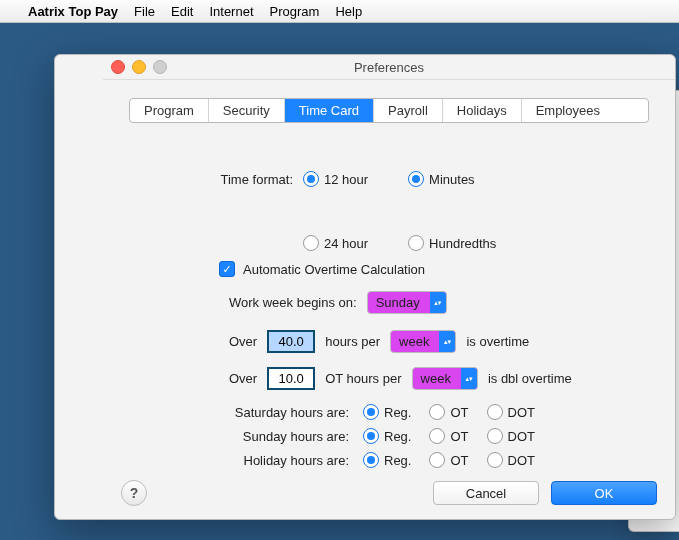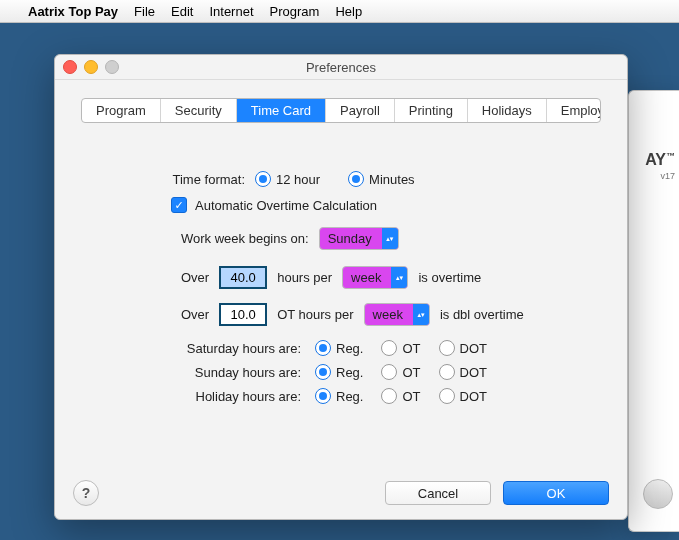--- a/index.html
+++ b/index.html
@@ -9,39 +9,39 @@
   .menubar .apple{font-size:14px;}
   .menubar .item{font-size:13px;color:#000;cursor:default;}
   .menubar .app{font-weight:600;}
   
   .bgwin{position:absolute;right:0;top:90px;bottom:8px;width:50px;background:#fff;border:1px solid #c8c8c8;border-right:none;border-radius:6px 0 0 6px;box-shadow:0 4px 20px rgba(0,0,0,.2);}
   .bgwin .title{position:absolute;top:60px;right:4px;font-weight:700;color:#404040;font-size:16px;}
   .bgwin .tm{font-size:9px;position:relative;top:-6px;}
   .bgwin .ver{font-size:9px;color:#777;position:absolute;top:80px;right:4px;}
   .bgwin .circle{position:absolute;bottom:22px;right:6px;width:28px;height:28px;border-radius:50%;background:linear-gradient(#eee,#ccc);border:1px solid #bbb;}
   
-  .prefs{position:absolute;left:54px;top:54px;width:572px;height:464px;background:#f3f3f3;border:1px solid #b8b8b8;border-radius:6px;box-shadow:0 12px 40px rgba(0,0,0,.35);}
+  .prefs{position:absolute;left:54px;top:54px;width:572px;height:464px;background:#f3f3f3;border:1px solid #b8b8b8;border-radius:6px;box-shadow:0 12px 40px rgba(0,0,0,.35);padding-left:48px;}
   .titlebar{height:24px;display:flex;align-items:center;justify-content:center;position:relative;border-bottom:1px solid #dcdcdc;}
   .traffic{position:absolute;left:8px;top:5px;display:flex;gap:7px;}
   .dot{width:12px;height:12px;border-radius:50%;}
   .dot.r{background:#ff5f57;border:1px solid #e24b41;}
   .dot.y{background:#ffbd2e;border:1px solid #e1a123;}
   .dot.g{background:#cfcfcf;border:1px solid #b5b5b5;}
   .wintitle{font-size:13px;color:#4a4a4a;}
   .content{padding:18px 26px 16px 26px;position:relative;height:calc(100% - 24px);box-sizing:border-box;}
   
   .tabs{display:flex;border:1px solid #b9b9b9;border-radius:4px;overflow:hidden;background:#fff;}
   .tab{flex:0 0 auto;padding:4px 14px;font-size:13px;color:#333;border-right:1px solid #d4d4d4;cursor:default;}
   .tab:last-child{border-right:none;}
   .tab.active{background:#1c84ff;color:#fff;}
   
   .form{margin-top:18px;font-size:13px;color:#222;}
   .row{display:flex;align-items:center;margin-bottom:10px;margin-top:48px;}
   .labelcol{width:164px;text-align:right;padding-right:10px;}
-  .radiogroup{display:flex;gap:18px;align-items:center;}
+  .radiogroup{display:flex;gap:30px;align-items:center;}
   .radio{display:flex;align-items:center;gap:5px;}
   .r-outer{width:14px;height:14px;border-radius:50%;border:1px solid #999;background:#fff;display:flex;align-items:center;justify-content:center;}
   .r-outer.sel{border-color:#1775e6;}
   .r-inner{width:8px;height:8px;border-radius:50%;background:#1c84ff;display:none;}
   .r-outer.sel .r-inner{display:block;}
   .chkrow{display:flex;align-items:center;margin:8px 0 14px 90px;gap:8px;}
   .chk{width:14px;height:14px;border-radius:3px;background:#1c84ff;border:1px solid #0f68d6;display:flex;align-items:center;justify-content:center;color:#fff;font-size:11px;line-height:1;}
   .indent{margin-left:100px;display:flex;align-items:center;gap:10px;margin-bottom:16px;}
   .indent2{margin-left:100px;display:flex;align-items:center;gap:10px;margin-bottom:14px;}
   .select{display:inline-flex;align-items:center;background:#d946ef;border:1px solid #bcbcbc;border-radius:4px;height:21px;overflow:hidden;}
@@ -89,21 +89,20 @@
     <div class="wintitle">Preferences</div>
   </div>
 
   <div class="content">
 
     <div class="tabs">
       <div class="tab">Program</div>
       <div class="tab">Security</div>
       <div class="tab active">Time Card</div>
       <div class="tab">Payroll</div>
-      <div class="tab">Printing</div>
       <div class="tab">Holidays</div>
       <div class="tab">Employees</div>
     </div>
 
     <div class="form">
 
       <div class="row">
         <div class="labelcol">Time format:</div>
         <div class="radiogroup">
           <label class="radio">
@@ -114,20 +113,33 @@
           </label>
           <label class="radio" style="margin-left:10px;">
             <span class="r-outer sel">
                 <span class="r-inner"></span>
               </span>
             <span>Minutes</span>
           </label>
         </div>
       </div>
 
+      <div class="row">
+        <div class="labelcol"></div>
+        <div class="radiogroup">
+          <label class="radio">
+            <span class="r-outer"></span>
+            <span>24 hour</span>
+          </label>
+          <label class="radio" style="margin-left:10px;">
+            <span class="r-outer"></span>
+            <span>Hundredths</span>
+          </label>
+        </div>
+      </div>
 
       <div class="chkrow">
         <span class="chk">✓</span>
         <span>Automatic Overtime Calculation</span>
       </div>
 
       <div class="indent">
         <span>Work week begins on:</span>
         <span class="select">
           <span class="val">Sunday</span>

